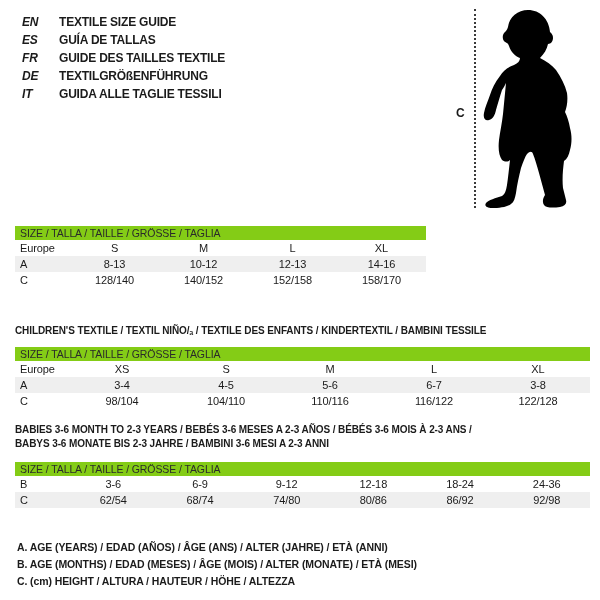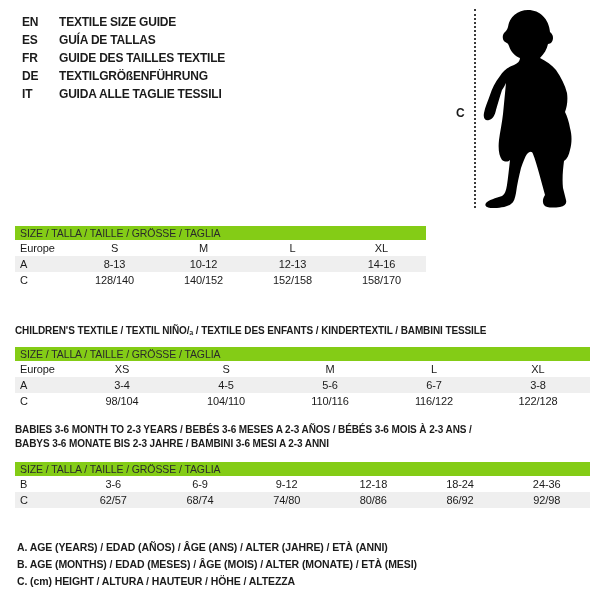--- a/index.html
+++ b/index.html
@@ -4,21 +4,21 @@
 <style>
   html,body{margin:0;padding:0;}
   body{
     width:600px;height:600px;position:relative;background:#ffffff;
     font-family:"Liberation Sans", sans-serif;color:#1b1b1b;overflow:hidden;
     -webkit-font-smoothing:antialiased;
   }
   
   .lang-block{position:absolute;left:22px;top:13px;}
   .lang-row{display:flex;height:18px;line-height:18px;font-size:12px;font-weight:bold;letter-spacing:-0.2px;}
-  .lang-code{width:37px;}
+  .lang-code{width:37px;font-style:italic;}
   .lang-label{white-space:nowrap;}
 
   
   .c-label{position:absolute;left:456px;top:106px;font-size:12px;font-weight:bold;}
   .dotted-line{position:absolute;left:474px;top:9px;height:199px;width:0;border-left:2px dotted #3a3a3a;}
   .baby-svg{position:absolute;left:480px;top:8px;}
 
   
   .size-table{position:absolute;left:15px;}
   .t1{top:216px;width:411px;}
@@ -178,21 +178,21 @@
       <span class="lbl">B</span>
       <span class="cell">3-6</span>
       <span class="cell">6-9</span>
       <span class="cell">9-12</span>
       <span class="cell">12-18</span>
       <span class="cell">18-24</span>
       <span class="cell">24-36</span>
     </div>
     <div class="trow alt">
       <span class="lbl">C</span>
-      <span class="cell">62/57</span>
+      <span class="cell">62/54</span>
       <span class="cell">68/74</span>
       <span class="cell">74/80</span>
       <span class="cell">80/86</span>
       <span class="cell">86/92</span>
       <span class="cell">92/98</span>
     </div>
   </div>
 
   <div class="legend">
     <div class="legend-line">A. AGE (YEARS) / EDAD (AÑOS) / ÂGE (ANS) / ALTER (JAHRE) / ETÀ (ANNI)</div>

